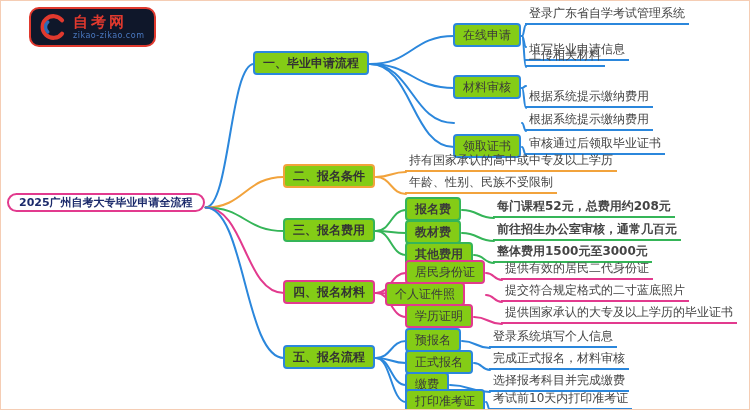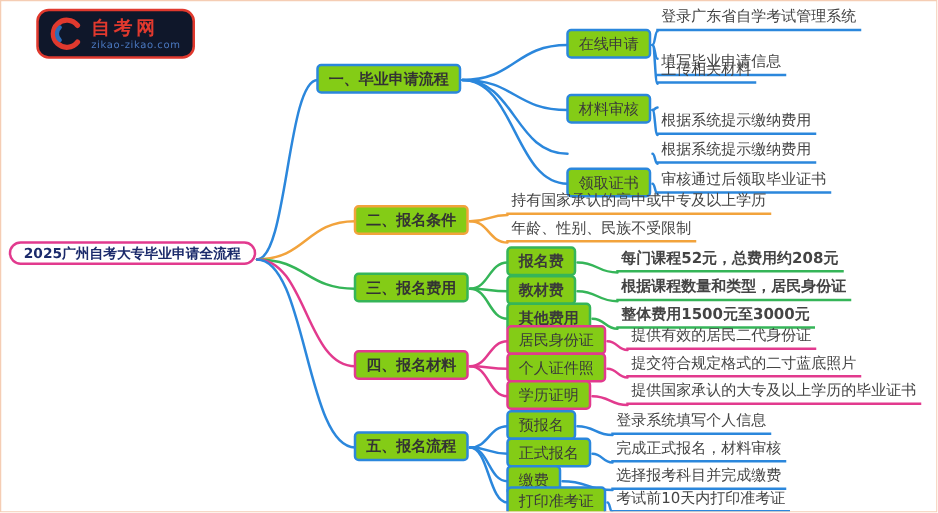--- a/index.html
+++ b/index.html
@@ -110,26 +110,26 @@
 
   <div class="node box lvl1 c1" id="b1" style="left:282px;top:163px">二、报名条件</div>
   <div class="node leaf c1" id="l10" style="left:404px;top:152px">持有国家承认的高中或中专及以上学历</div>
   <div class="node leaf c1" id="l11" style="left:404px;top:174px">年龄、性别、民族不受限制</div>
 
   <div class="node box lvl1 c2" id="b2" style="left:282px;top:217px">三、报名费用</div>
   <div class="node box c2" id="s20" style="left:404px;top:196px">报名费</div>
   <div class="node box c2" id="s21" style="left:404px;top:219px">教材费</div>
   <div class="node box c2" id="s22" style="left:404px;top:241px">其他费用</div>
   <div class="node leaf c2" id="l20" style="left:492px;top:198px">每门课程52元，总费用约208元</div>
-  <div class="node leaf c2" id="l21" style="left:492px;top:221px">根据课程数量和类型，居民身份证</div>
+  <div class="node leaf c2" id="l21" style="left:492px;top:221px">前往招生办公室审核，通常几百元</div>
   <div class="node leaf c2" id="l22" style="left:492px;top:243px">整体费用1500元至3000元</div>
 
   <div class="node box lvl1 c3" id="b3" style="left:282px;top:279px">四、报名材料</div>
   <div class="node box c3" id="s30" style="left:404px;top:259px">居民身份证</div>
-  <div class="node box c3" id="s31" style="left:404px;top:281px">个人证件照</div>
+  <div class="node box c3" id="s31" style="left:384px;top:281px">个人证件照</div>
   <div class="node box c3" id="s32" style="left:404px;top:303px">学历证明</div>
   <div class="node leaf c3" id="l30" style="left:500px;top:260px">提供有效的居民二代身份证</div>
   <div class="node leaf c3" id="l31" style="left:500px;top:282px">提交符合规定格式的二寸蓝底照片</div>
   <div class="node leaf c3" id="l32" style="left:500px;top:304px">提供国家承认的大专及以上学历的毕业证书</div>
 
   <div class="node box lvl1 c4" id="b4" style="left:282px;top:344px">五、报名流程</div>
   <div class="node box c4" id="s40" style="left:404px;top:327px">预报名</div>
   <div class="node box c4" id="s41" style="left:404px;top:349px">正式报名</div>
   <div class="node box c4" id="s42" style="left:404px;top:371px">缴费</div>
   <div class="node box c4" id="s43" style="left:404px;top:388px">打印准考证</div>

